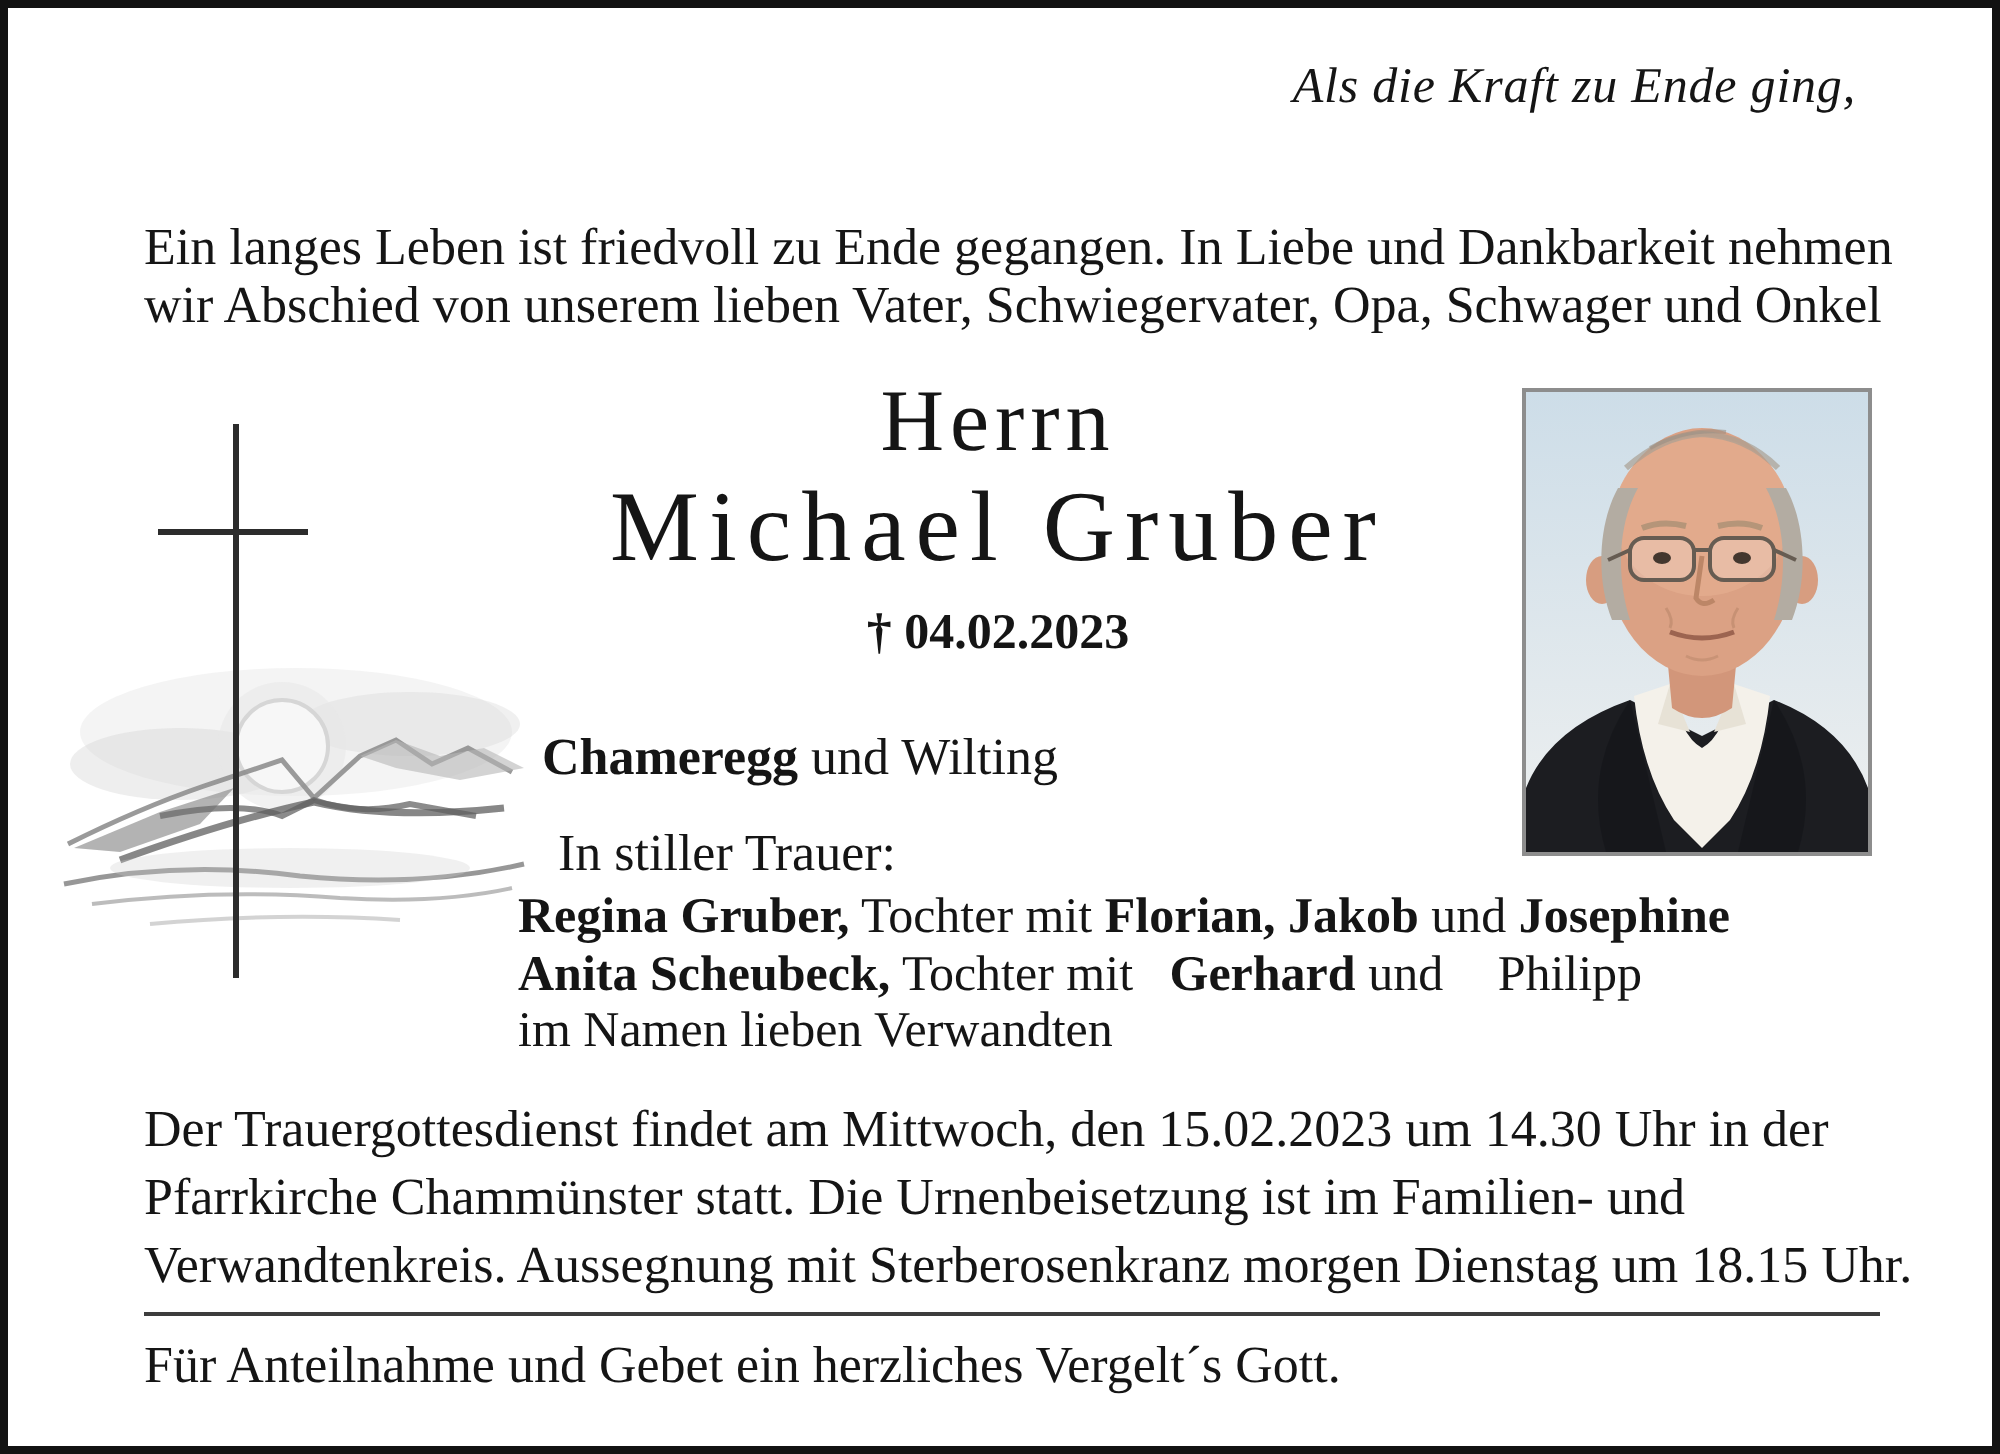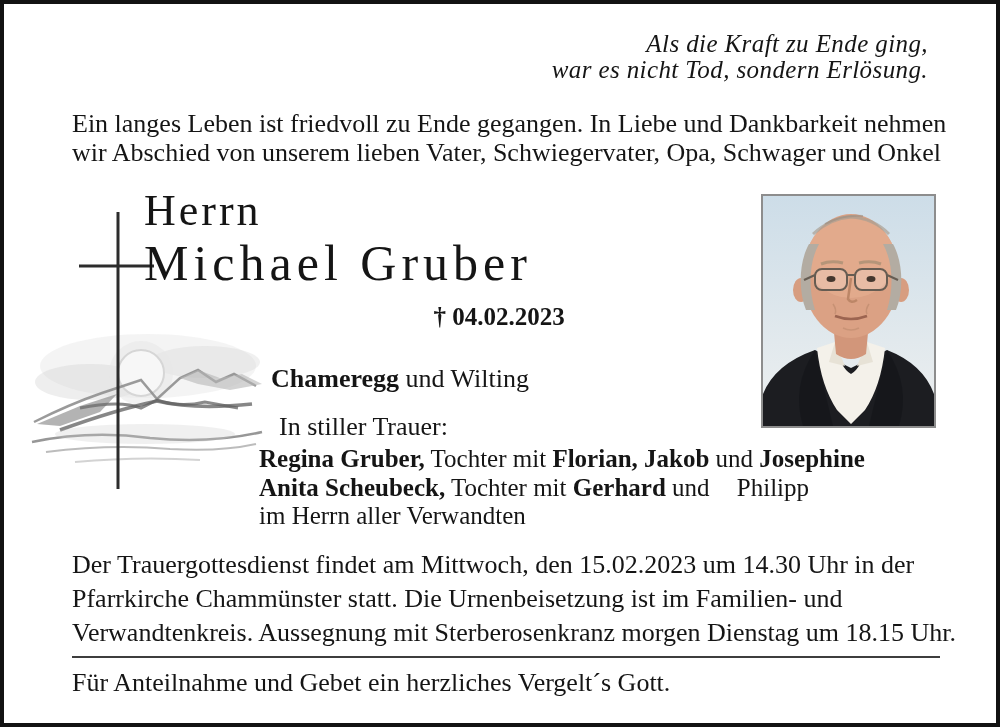--- a/index.html
+++ b/index.html
@@ -31,21 +31,21 @@
     top: 106px;
     font-size: 26px;
     line-height: 28.5px;
     white-space: nowrap;
   }
   .header-block {
     position: absolute;
     left: 140px;
     top: 183px;
     width: 710px;
-    text-align: left;
+    text-align: center;
   }
   .salutation {
     font-size: 44px;
     line-height: 47px;
     letter-spacing: 3px;
   }
   .deceased-name {
     font-size: 50px;
     line-height: 58px;
     letter-spacing: 5px;
@@ -121,21 +121,20 @@
   }
   .photo-frame svg { display: block; width: 100%; height: 100%; }
 </style>
 </head>
 <body>
 
 <div class="page">
 
   <div class="quote">
     <div>Als die Kraft zu Ende ging,</div>
-    <div>war es nicht Tod, sondern Erlösung.</div>
   </div>
 
   <div class="intro">
     <div>Ein langes Leben ist friedvoll zu Ende gegangen. In Liebe und Dankbarkeit nehmen</div>
     <div>wir Abschied von unserem lieben Vater, Schwiegervater, Opa, Schwager und Onkel</div>
   </div>
 
   <svg class="artwork" viewBox="0 0 250 310" xmlns="http://www.w3.org/2000/svg">
 
     <ellipse cx="128" cy="172" rx="108" ry="32" fill="#d9d9d9" opacity="0.30"></ellipse>
@@ -217,22 +216,22 @@
     <div class="dates-row">
       <span>† 04.02.2023</span>
     </div>
   </div>
 
   <div class="places"><span style="font-weight: 700; margin-left: 12px;">Chameregg</span><span> und Wilting</span></div>
 
   <div class="trauer-heading">In stiller Trauer:</div>
   <div class="mourners">
     <div><span style="font-weight: 700;">Regina Gruber,</span><span> Tochter mit </span><span style="font-weight: 700;">Florian, Jakob</span><span> und </span><span style="font-weight: 700;">Josephine</span></div>
-    <div><span style="font-weight: 700; margin-top: 44px;">Anita Scheubeck,</span><span> Tochter mit </span><span style="font-weight: 700;">Gerhard</span><span> und </span><span style="font-weight: 400; margin-left: 21px;">Philipp</span></div>
-    <div><span>im Herrn aller Verwandten</span></div>
+    <div><span style="font-weight: 700; margin-top: 44px;">Anita Scheubeck,</span><span> Tochter mit </span><span style="font-weight: 700; margin-left: 12px;">Gerhard</span><span> und </span><span style="font-weight: 400; margin-left: 21px;">Philipp</span></div>
+    <div><span>im Namen lieben Verwandten</span></div>
   </div>
 
   <div class="service">
     <div>Der Trauergottesdienst findet am Mittwoch, den 15.02.2023 um 14.30 Uhr in der</div>
     <div>Pfarrkirche Chammünster statt. Die Urnenbeisetzung ist im Familien- und</div>
     <div>Verwandtenkreis. Aussegnung mit Sterberosenkranz morgen Dienstag um 18.15 Uhr.</div>
   </div>
 
   <div class="separator"></div>
 

